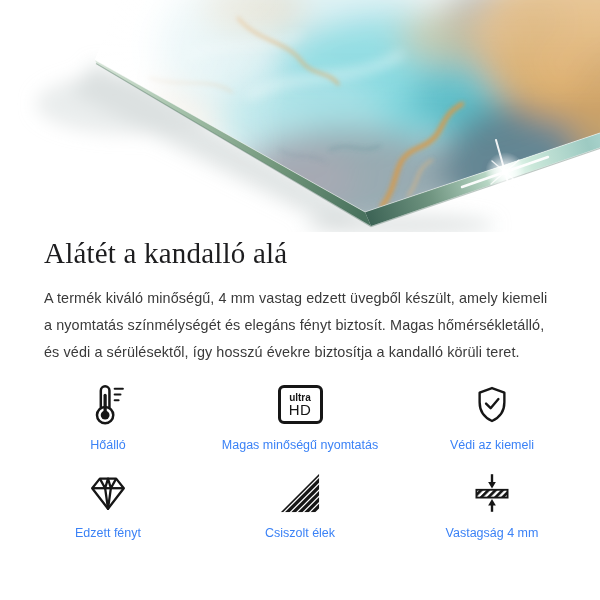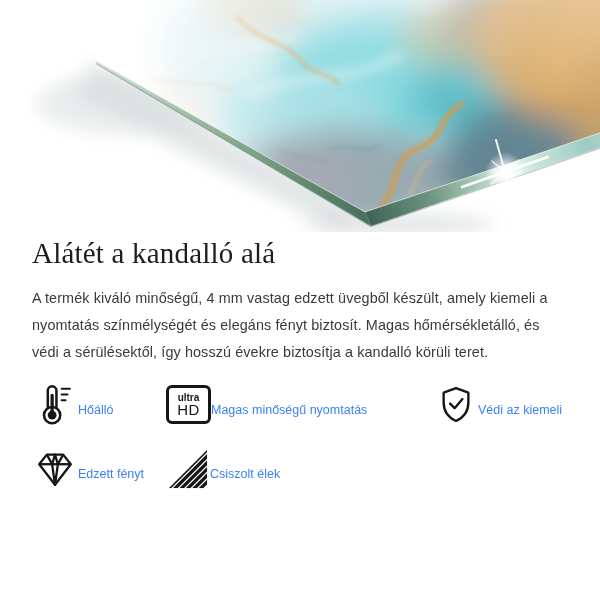--- a/index.html
+++ b/index.html
@@ -4,35 +4,35 @@
 <style>
   html,body{margin:0;padding:0;}
   body{
     width:600px;height:600px;overflow:hidden;background:#ffffff;
     font-family:"Liberation Sans","DejaVu Sans",sans-serif;
     -webkit-font-smoothing:antialiased;
   }
   .page{width:600px;height:600px;position:relative;background:#fff;}
   .hero{position:relative;width:600px;height:232px;overflow:hidden;}
   .hero svg{display:block;}
-  .content{padding:0 32px;}
+  .content{padding:0 44px;}
   h1{
     font-family:"Liberation Serif","DejaVu Serif",serif;
     font-size:29px;font-weight:400;color:#1d1d1f;
     line-height:1.24;margin:4px 0 0;letter-spacing:.2px;
   }
   .desc{
     font-size:14.4px;line-height:1.87;color:#3a3a3a;
     margin:13px 0 16px;max-width:518px;letter-spacing:.1px;
   }
   .features{
     display:grid;grid-template-columns:1fr 2fr 1fr;
     row-gap:18px;margin-top:16px;
   }
-  .feature{display:flex;flex-direction:row;align-items:center;}
+  .feature{display:flex;flex-direction:column;align-items:center;}
   .icon-box{height:46px;display:flex;align-items:center;justify-content:center;}
   .flabel{margin-top:10px;font-size:12.5px;color:#3b82f6;white-space:nowrap;}
   .uhd{
     width:39px;height:33px;border:3px solid #161616;border-radius:6px;
     display:flex;flex-direction:column;align-items:center;justify-content:center;
     background:#fff;
   }
   .uhd-top{font-size:10px;font-weight:700;line-height:10px;color:#161616;}
   .uhd-hd{font-size:15px;font-weight:400;line-height:14px;letter-spacing:.3px;color:#161616;}
   .ic{stroke:#161616;fill:none;stroke-width:2.6;}
@@ -226,16 +226,34 @@
               <line x1="14" y1="48" x2="48" y2="14"></line>
               <line x1="21" y1="48" x2="48" y2="21"></line>
               <line x1="28" y1="48" x2="48" y2="28"></line>
               <line x1="35" y1="48" x2="48" y2="35"></line>
             </g>
           </svg>
         </div>
         <div class="flabel">Csiszolt élek</div>
       </div>
 
+      <div class="feature">
+        <div class="icon-box">
+          <svg width="44" height="44" viewBox="0 0 48 48">
+            <defs>
+              <pattern id="hatch" width="5.5" height="5.5" patternUnits="userSpaceOnUse" patternTransform="rotate(45)">
+                <rect width="5.5" height="5.5" fill="#ffffff"></rect>
+                <rect width="3" height="5.5" fill="#161616"></rect>
+              </pattern>
+            </defs>
+            <rect x="7" y="20.5" width="34" height="8.5" fill="url(#hatch)" stroke="#161616" stroke-width="2"></rect>
+            <line x1="24" y1="3.5" x2="24" y2="12" stroke="#161616" stroke-width="2.6"></line>
+            <path d="M24,19 L19.8,12 H28.2 Z" fill="#161616"></path>
+            <line x1="24" y1="44.5" x2="24" y2="37" stroke="#161616" stroke-width="2.6"></line>
+            <path d="M24,30.5 L19.8,37.5 H28.2 Z" fill="#161616"></path>
+          </svg>
+        </div>
+        <div class="flabel">Vastagság 4 mm</div>
+      </div>
 
     </div>
   </div>
 </div>
 
 </body></html>

